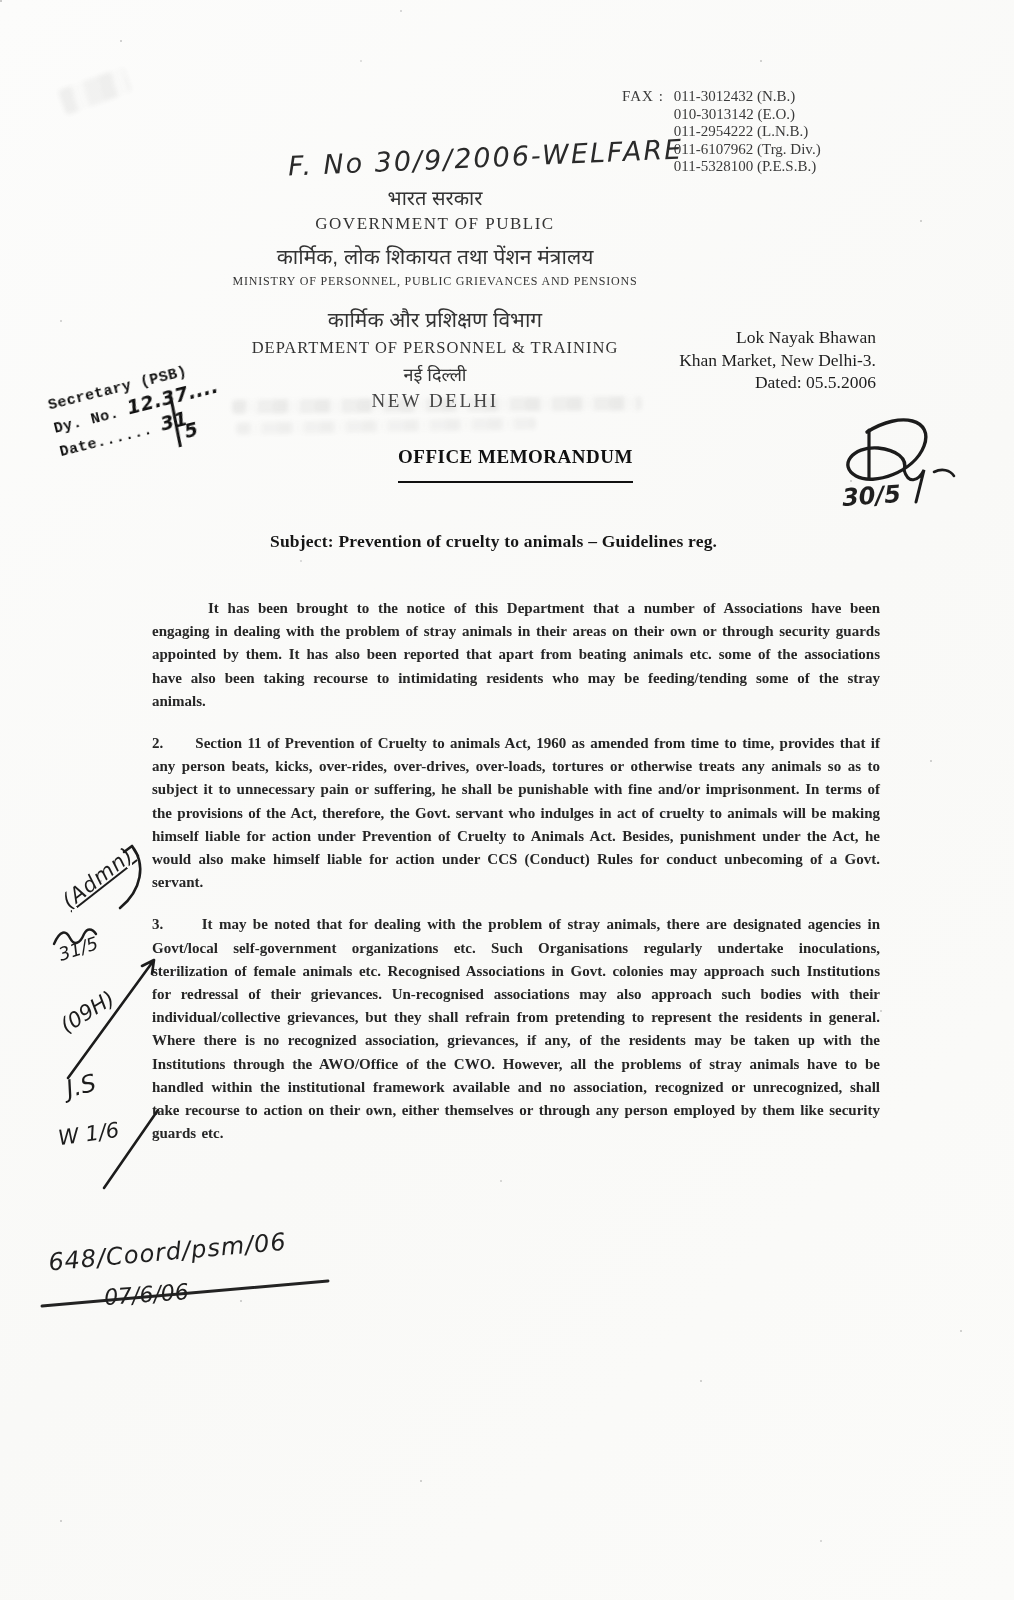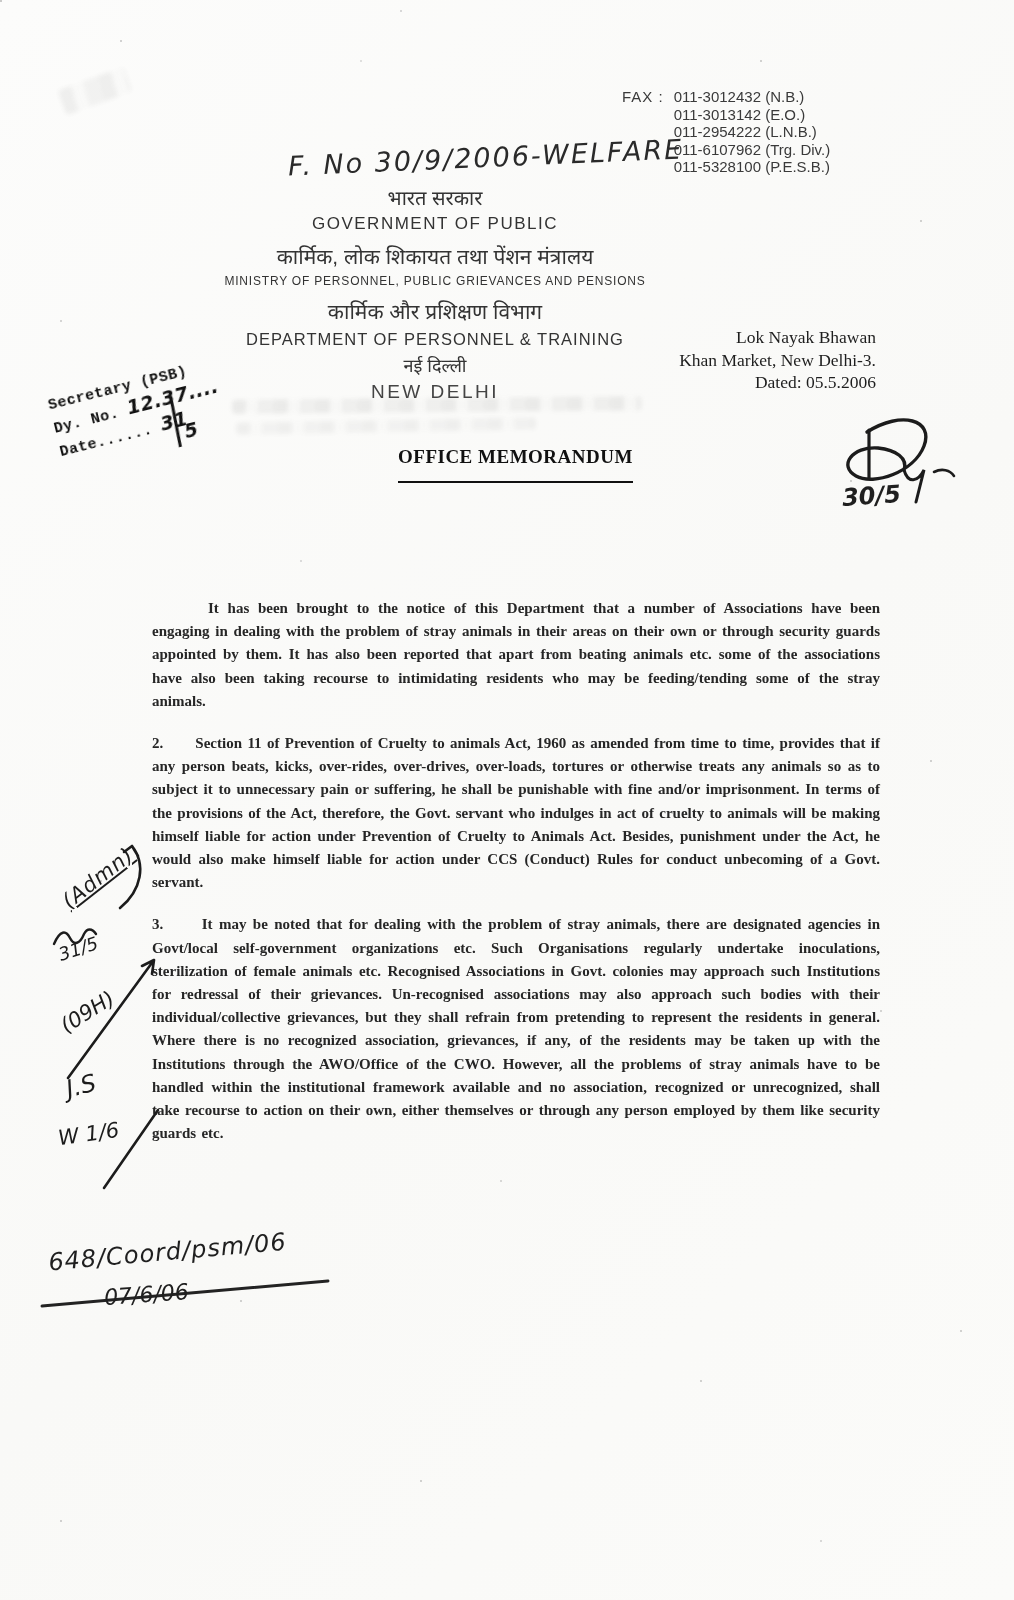--- a/index.html
+++ b/index.html
@@ -5,39 +5,39 @@
   * { margin:0; padding:0; box-sizing:border-box; }
   body { background:#777; font-family:"Liberation Serif", serif; }
   .page {
     position:relative; width:1014px; height:1600px; margin:0 auto;
     background: linear-gradient(135deg, #fcfcfb 0%, #f9f9f7 55%, #fbfbf9 100%);
     overflow:hidden; color:#2e2e2e;
   }
   .abs { position:absolute; }
 
   
-  .sans { font-family:Liberation Sans, sans-serif; }
+  .sans { font-family:Liberation Serif, serif; }
   .serif { font-family:"Liberation Serif", serif; }
   .hand { font-family:"DejaVu Sans", sans-serif; font-style:italic; color:#1f1f1f; }
 
   
   .fax-block { left:622px; top:88px; display:flex; gap:10px; font-size:15px; line-height:17.6px; color:#3a3a3a; }
   .fax-label { letter-spacing:1px; }
   .fax-line { white-space:pre; }
 
   
   .file-no { left:288px; top:142px; font-size:27px; transform:rotate(-2.5deg); letter-spacing:2px; color:#2a2a2a; }
 
   
   .header-center { left:100px; top:184px; width:670px; text-align:center; color:#333; }
   .h-hindi-govt { font-size:20px; font-family:"Liberation Sans", sans-serif; }
   .h-govt { font-size:17px; letter-spacing:1.5px; margin-top:3px; }
   .h-hindi-min { font-size:21px; font-family:"Liberation Sans", sans-serif; margin-top:8px; }
   .h-min { font-size:12px; letter-spacing:0.8px; margin-top:4px; }
-  .h-hindi-dept { font-size:21px; font-family:"Liberation Sans", sans-serif; margin-top:9px; }
+  .h-hindi-dept { font-size:21px; font-family:"Liberation Sans", sans-serif; margin-top:16px; }
   .h-dept { font-size:16.5px; letter-spacing:1px; margin-top:5px; }
   .h-hindi-city { font-size:18px; font-family:"Liberation Sans", sans-serif; margin-top:4px; }
   .h-city { font-size:19px; letter-spacing:2.5px; margin-top:4px; color:#444; }
 
   
   .address-block { right:138px; top:326px; text-align:right; font-size:17.5px; line-height:22.5px; color:#1e1e1e; }
 
   
   .stamp {
     left:46px; top:396px; transform:rotate(-14deg); transform-origin:left top;
@@ -102,21 +102,21 @@
 
   <div class="abs speck"></div>
   <div class="abs ghost ghost1"></div>
   <div class="abs ghost ghost2"></div>
   <div class="abs ghost ghost3"></div>
 
   <div class="abs fax-block sans">
     <div class="fax-label">FAX :</div>
     <div>
       <div class="fax-line">011-3012432 (N.B.)</div>
-      <div class="fax-line">011-3013142 (E.O.)</div>
+      <div class="fax-line">010-3013142 (E.O.)</div>
       <div class="fax-line">011-2954222 (L.N.B.)</div>
       <div class="fax-line">011-6107962 (Trg. Div.)</div>
       <div class="fax-line">011-5328100 (P.E.S.B.)</div>
     </div>
   </div>
 
   <div class="abs file-no hand">F. No 30/9/2006-WELFARE</div>
 
   <div class="abs header-center">
     <div class="h-hindi-govt">भारत सरकार</div>
@@ -154,20 +154,21 @@
   <div class="abs signature">
     <svg width="150" height="110" viewBox="0 0 150 110">
       <path d="M 55 20 C 90 -2 122 8 112 34 C 102 60 62 74 44 64 C 26 54 40 34 66 36 C 84 38 96 46 92 58" fill="none" stroke="#1c1c1c" stroke-width="3.4" stroke-linecap="round"></path>
       <path d="M 57 18 L 57 66" fill="none" stroke="#1c1c1c" stroke-width="3.2" stroke-linecap="round"></path>
       <path d="M 92 58 C 96 72 106 70 112 58 L 104 90" fill="none" stroke="#1c1c1c" stroke-width="3" stroke-linecap="round"></path>
       <path d="M 122 60 C 130 56 138 58 142 64" fill="none" stroke="#1c1c1c" stroke-width="2.6" stroke-linecap="round"></path>
     </svg>
   </div>
   <div class="abs sig-date hand">30/5</div>
 
+  <div class="abs subject serif">Subject: Prevention of cruelty to animals – Guidelines reg.</div>
 
   <div class="abs body-block serif">
     <div class="para-first">It has been brought to the notice of this Department that a number of Associations have been engaging in dealing with the problem of stray animals in their areas on their own or through security guards appointed by them.  It has also been reported that apart from beating animals etc. some of the associations have also been taking recourse to intimidating residents who may be feeding/tending some of the stray animals.</div>
     <div class="para">2.&nbsp;&nbsp;&nbsp;&nbsp;&nbsp;&nbsp;Section 11 of Prevention of Cruelty to animals Act, 1960 as amended from time to time, provides that if any person beats, kicks, over-rides, over-drives, over-loads, tortures or otherwise treats any animals so as to subject it to unnecessary pain or suffering, he shall be punishable with fine and/or imprisonment.  In terms of the provisions of the Act, therefore, the Govt. servant who indulges in act of cruelty to animals will be making himself liable for action under Prevention of Cruelty to Animals Act.  Besides, punishment under the Act, he would also make himself liable for action under CCS (Conduct) Rules for conduct unbecoming of a Govt. servant.</div>
     <div class="para">3.&nbsp;&nbsp;&nbsp;&nbsp;&nbsp;&nbsp;It may be noted that for dealing with the problem of stray animals, there are designated agencies in Govt/local self-government organizations etc.  Such Organisations regularly undertake inoculations, sterilization of female animals etc.  Recognised Associations in Govt. colonies may approach such Institutions for redressal of their grievances.  Un-recognised associations may also approach such bodies with their individual/collective grievances, but they shall refrain from pretending to represent the residents in general.  Where there is no recognized association, grievances, if any, of the residents may be taken up with the Institutions through the AWO/Office of the CWO.  However, all the problems of stray animals have to be handled within the institutional framework available and no association, recognized or unrecognized, shall take recourse to action on their own, either themselves or through any person employed by them like security guards etc.</div>
   </div>
 
   <svg class="abs" style="left:112px; top:842px;" width="40" height="70">
     <path d="M 8 66 C 30 48 34 22 20 4 M 20 4 L 12 10 M 20 4 L 26 14" fill="none" stroke="#1c1c1c" stroke-width="2.6" stroke-linecap="round"></path>
   </svg>

